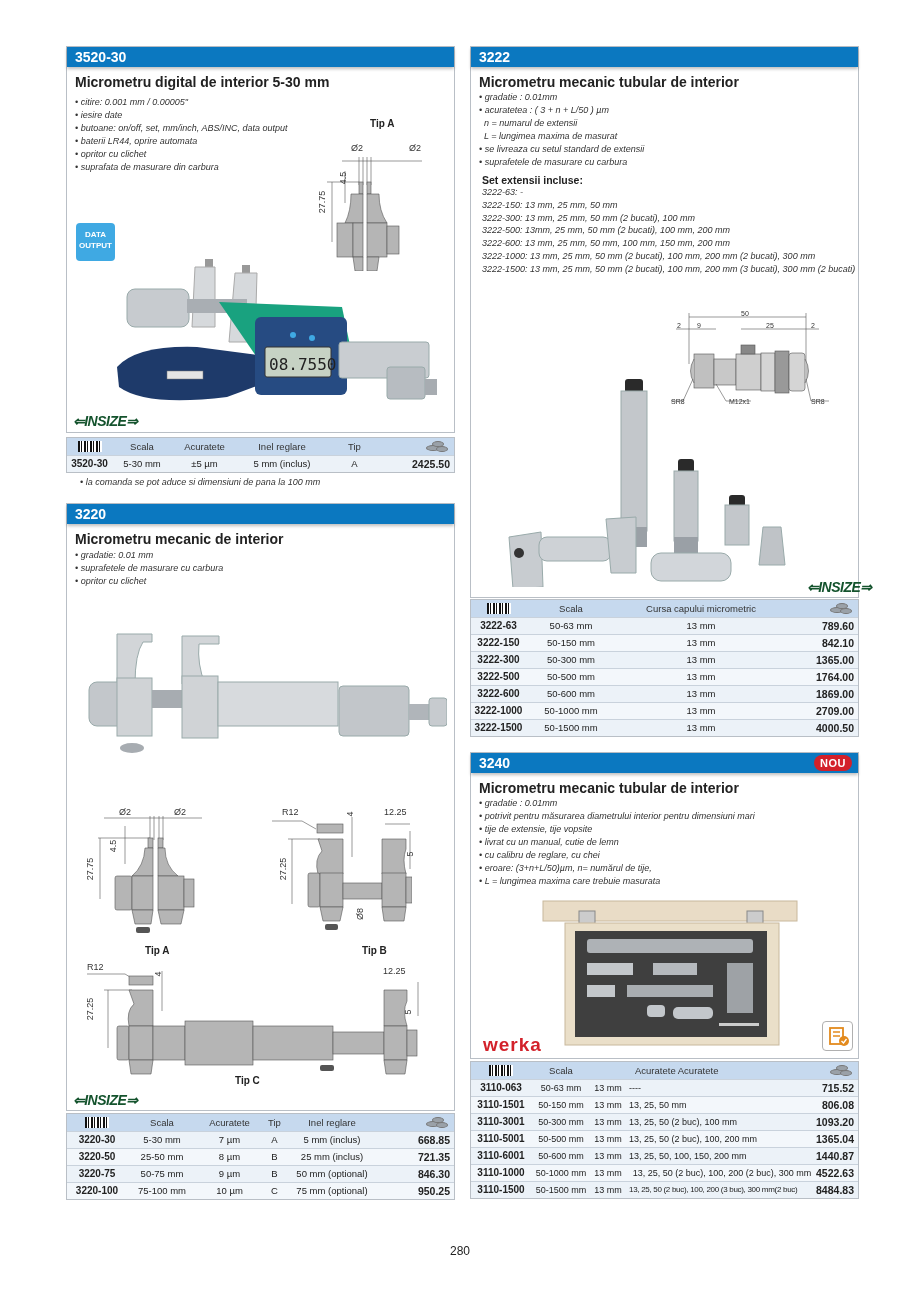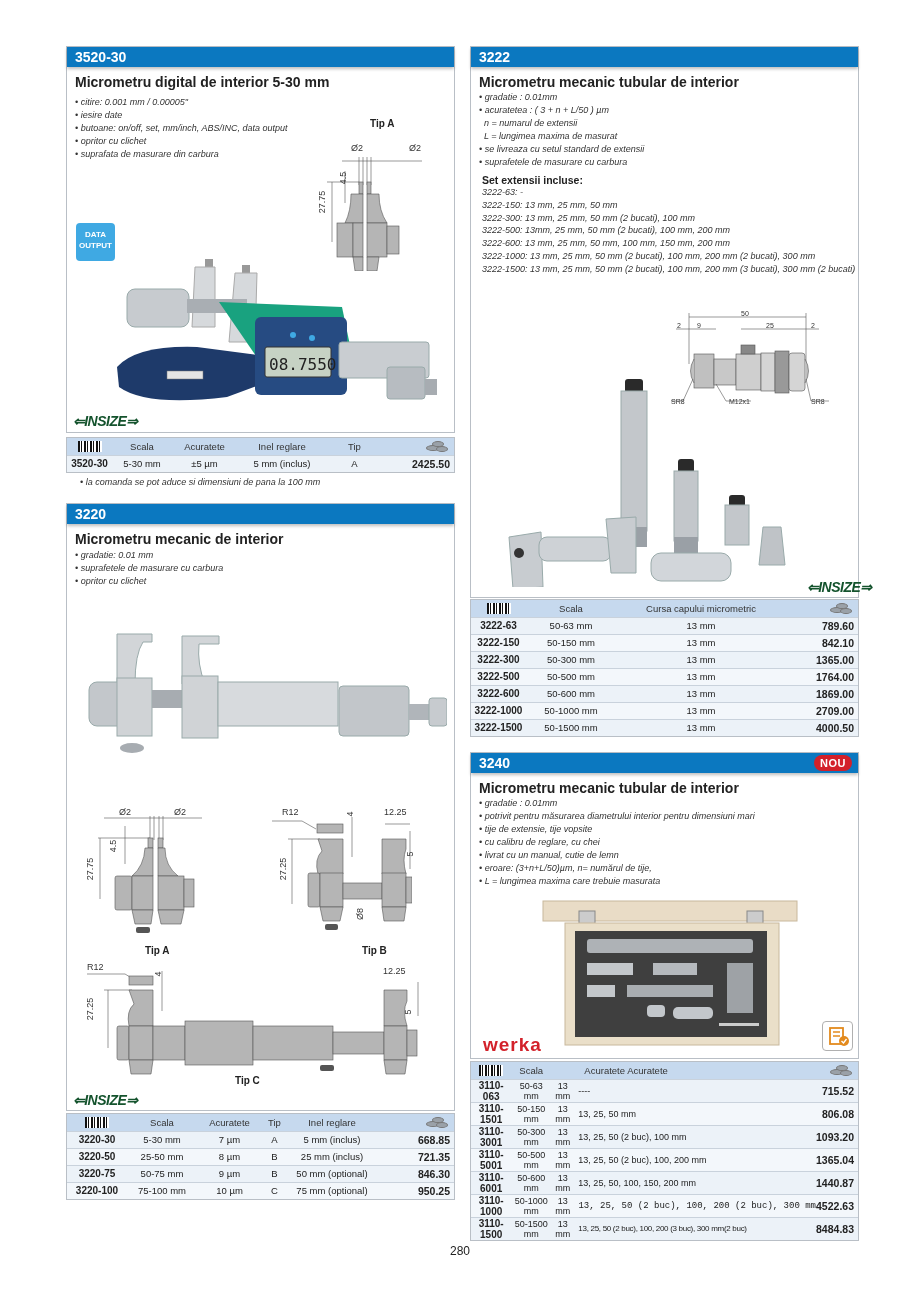--- a/index.html
+++ b/index.html
@@ -35,20 +35,21 @@
 </head>
 <body>
 
 <div class="card" style="left:66px;top:46px;width:389px;height:387px;">
   <div class="hdr"><span>3520-30</span></div>
   <div class="title">Micrometru digital de interior 5-30 mm</div>
   <div class="bul" style="padding-top:6px;">
     <div>• citire: 0.001 mm / 0.00005"</div>
     <div>• iesire date</div>
     <div>• butoane: on/off, set, mm/inch, ABS/INC, data output</div>
+    <div>• baterii LR44, oprire automata</div>
     <div>• opritor cu clichet</div>
     <div>• suprafata de masurare din carbura</div>
   </div>
   <div class="data-badge" style="left:9px;top:144px;width:39px;height:38px;margin-top:32px;">
     <div>DATA</div>
     <div>OUTPUT</div>
   </div>
 
   <div class="diagram-label" style="left:303px;top:71px;">Tip A</div>
   <div class="dim" style="left:284px;top:96px;">Ø2</div>
@@ -411,22 +412,22 @@
 <div class="card" style="left:470px;top:752px;width:389px;height:307px;">
   <div class="hdr">
     <span>3240</span>
     <span class="nou">NOU</span>
   </div>
   <div class="title">Micrometru mecanic tubular de interior</div>
   <div class="bul" style="padding-top:1px;">
     <div>• gradatie : 0.01mm</div>
     <div>• potrivit pentru măsurarea diametrului interior pentru dimensiuni mari</div>
     <div>• tije de extensie, tije vopsite</div>
+    <div>• livrat cu un manual, cutie de lemn</div>
     <div>• cu calibru de reglare, cu chei</div>
-    <div>• livrat cu un manual, cutie de lemn</div>
     <div>• eroare: (3+n+L/50)µm,  n= numărul de tije,</div>
     <div>• L = lungimea maxima care trebuie masurata</div>
   </div>
 
   <svg class="photo" style="left:70px;top:146px;" width="260" height="148">
     <rect x="2" y="2" width="254" height="20" fill="#e9dcc6" stroke="#c8b89c"></rect>
     <rect x="38" y="12" width="16" height="14" fill="#ccc" stroke="#888"></rect>
     <rect x="206" y="12" width="16" height="14" fill="#ccc" stroke="#888"></rect>
     <rect x="24" y="24" width="214" height="122" fill="#eadfc9" stroke="#c8b89c"></rect>
     <rect x="34" y="32" width="192" height="106" fill="#3f3f3f"></rect>
@@ -495,21 +496,21 @@
           <td class="code">3110-6001</td>
           <td>50-600 mm</td>
           <td>13 mm</td>
           <td style="text-align:left;padding-left:4px;">13, 25, 50, 100, 150, 200 mm</td>
           <td class="price">1440.87</td>
         </tr>
       <tr>
           <td class="code">3110-1000</td>
           <td>50-1000 mm</td>
           <td>13 mm</td>
-          <td style="text-align:center;padding-left:4px;white-space:nowrap;font-family:Liberation Mono, monospace;">13, 25, 50 (2 buc), 100, 200 (2 buc), 300 mm</td>
+          <td style="text-align:center;padding-left:4px;white-space:nowrap;">13, 25, 50 (2 buc), 100, 200 (2 buc), 300 mm</td>
           <td class="price">4522.63</td>
         </tr>
       <tr>
           <td class="code">3110-1500</td>
           <td>50-1500 mm</td>
           <td>13 mm</td>
           <td style="text-align:left;padding-left:4px;white-space:nowrap;font-size:8px;letter-spacing:-0.3px;">13, 25, 50 (2 buc), 100, 200 (3 buc), 300 mm(2 buc)</td>
           <td class="price">8484.83</td>
         </tr>
     </tbody>

